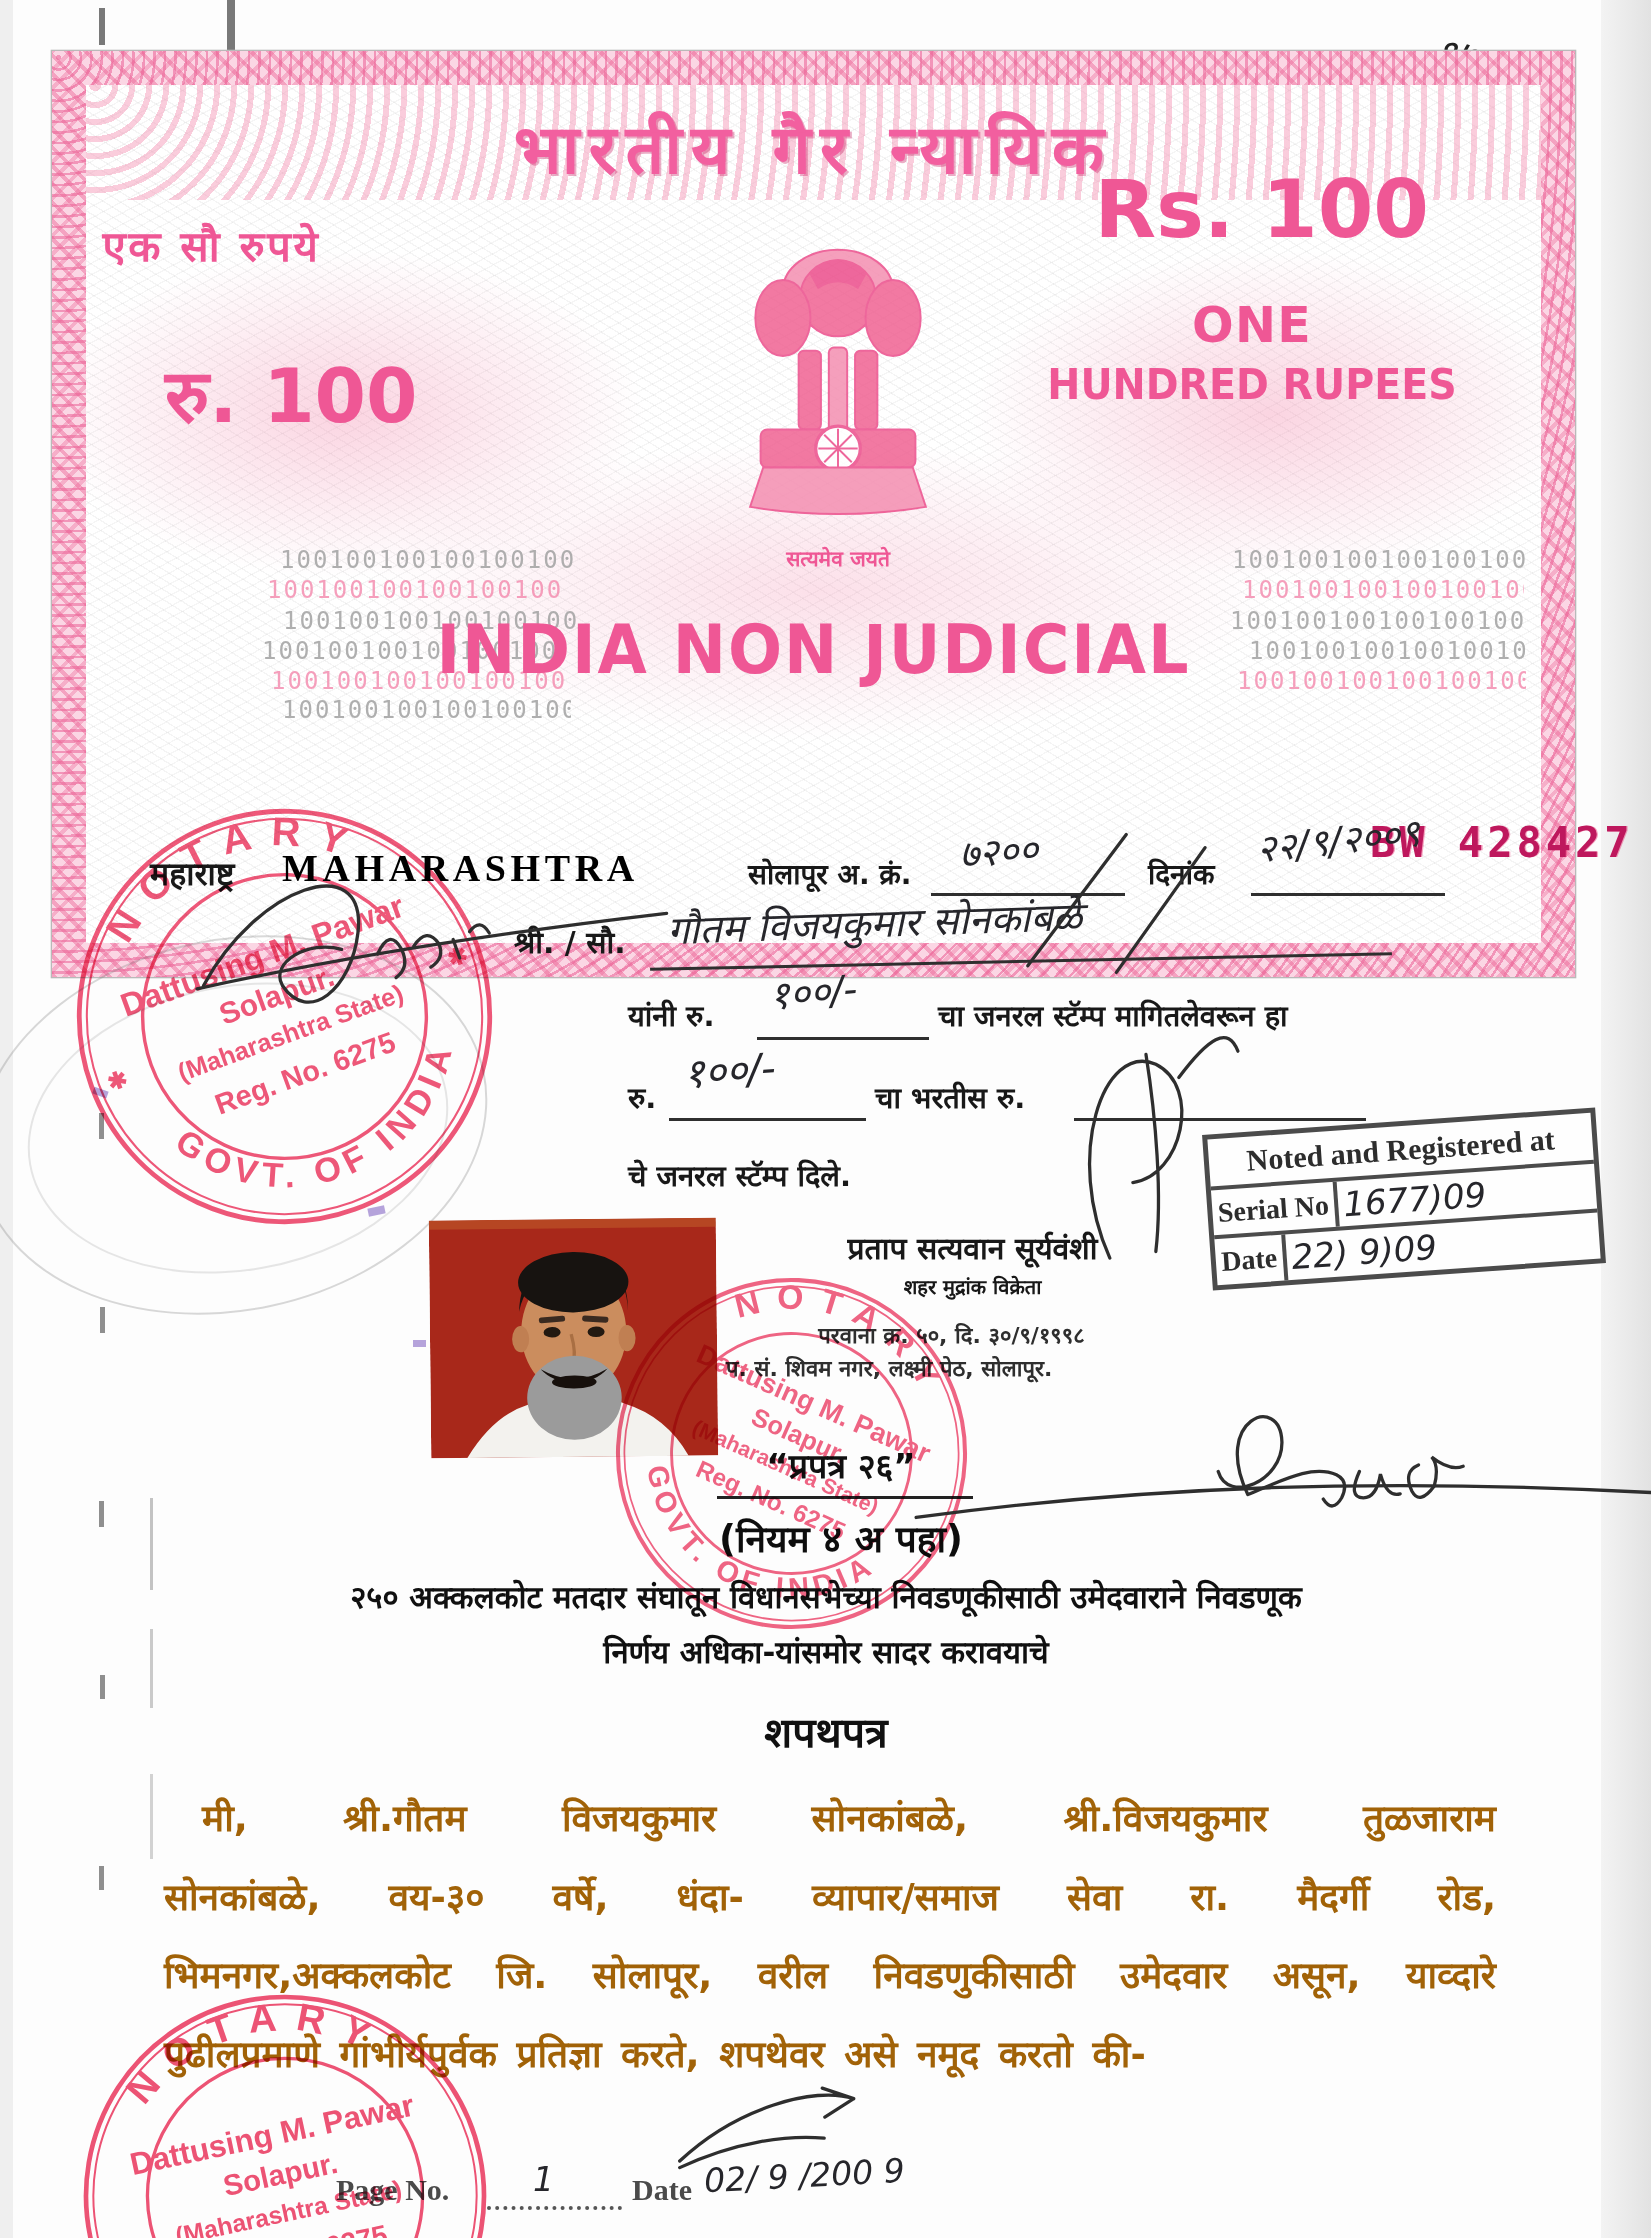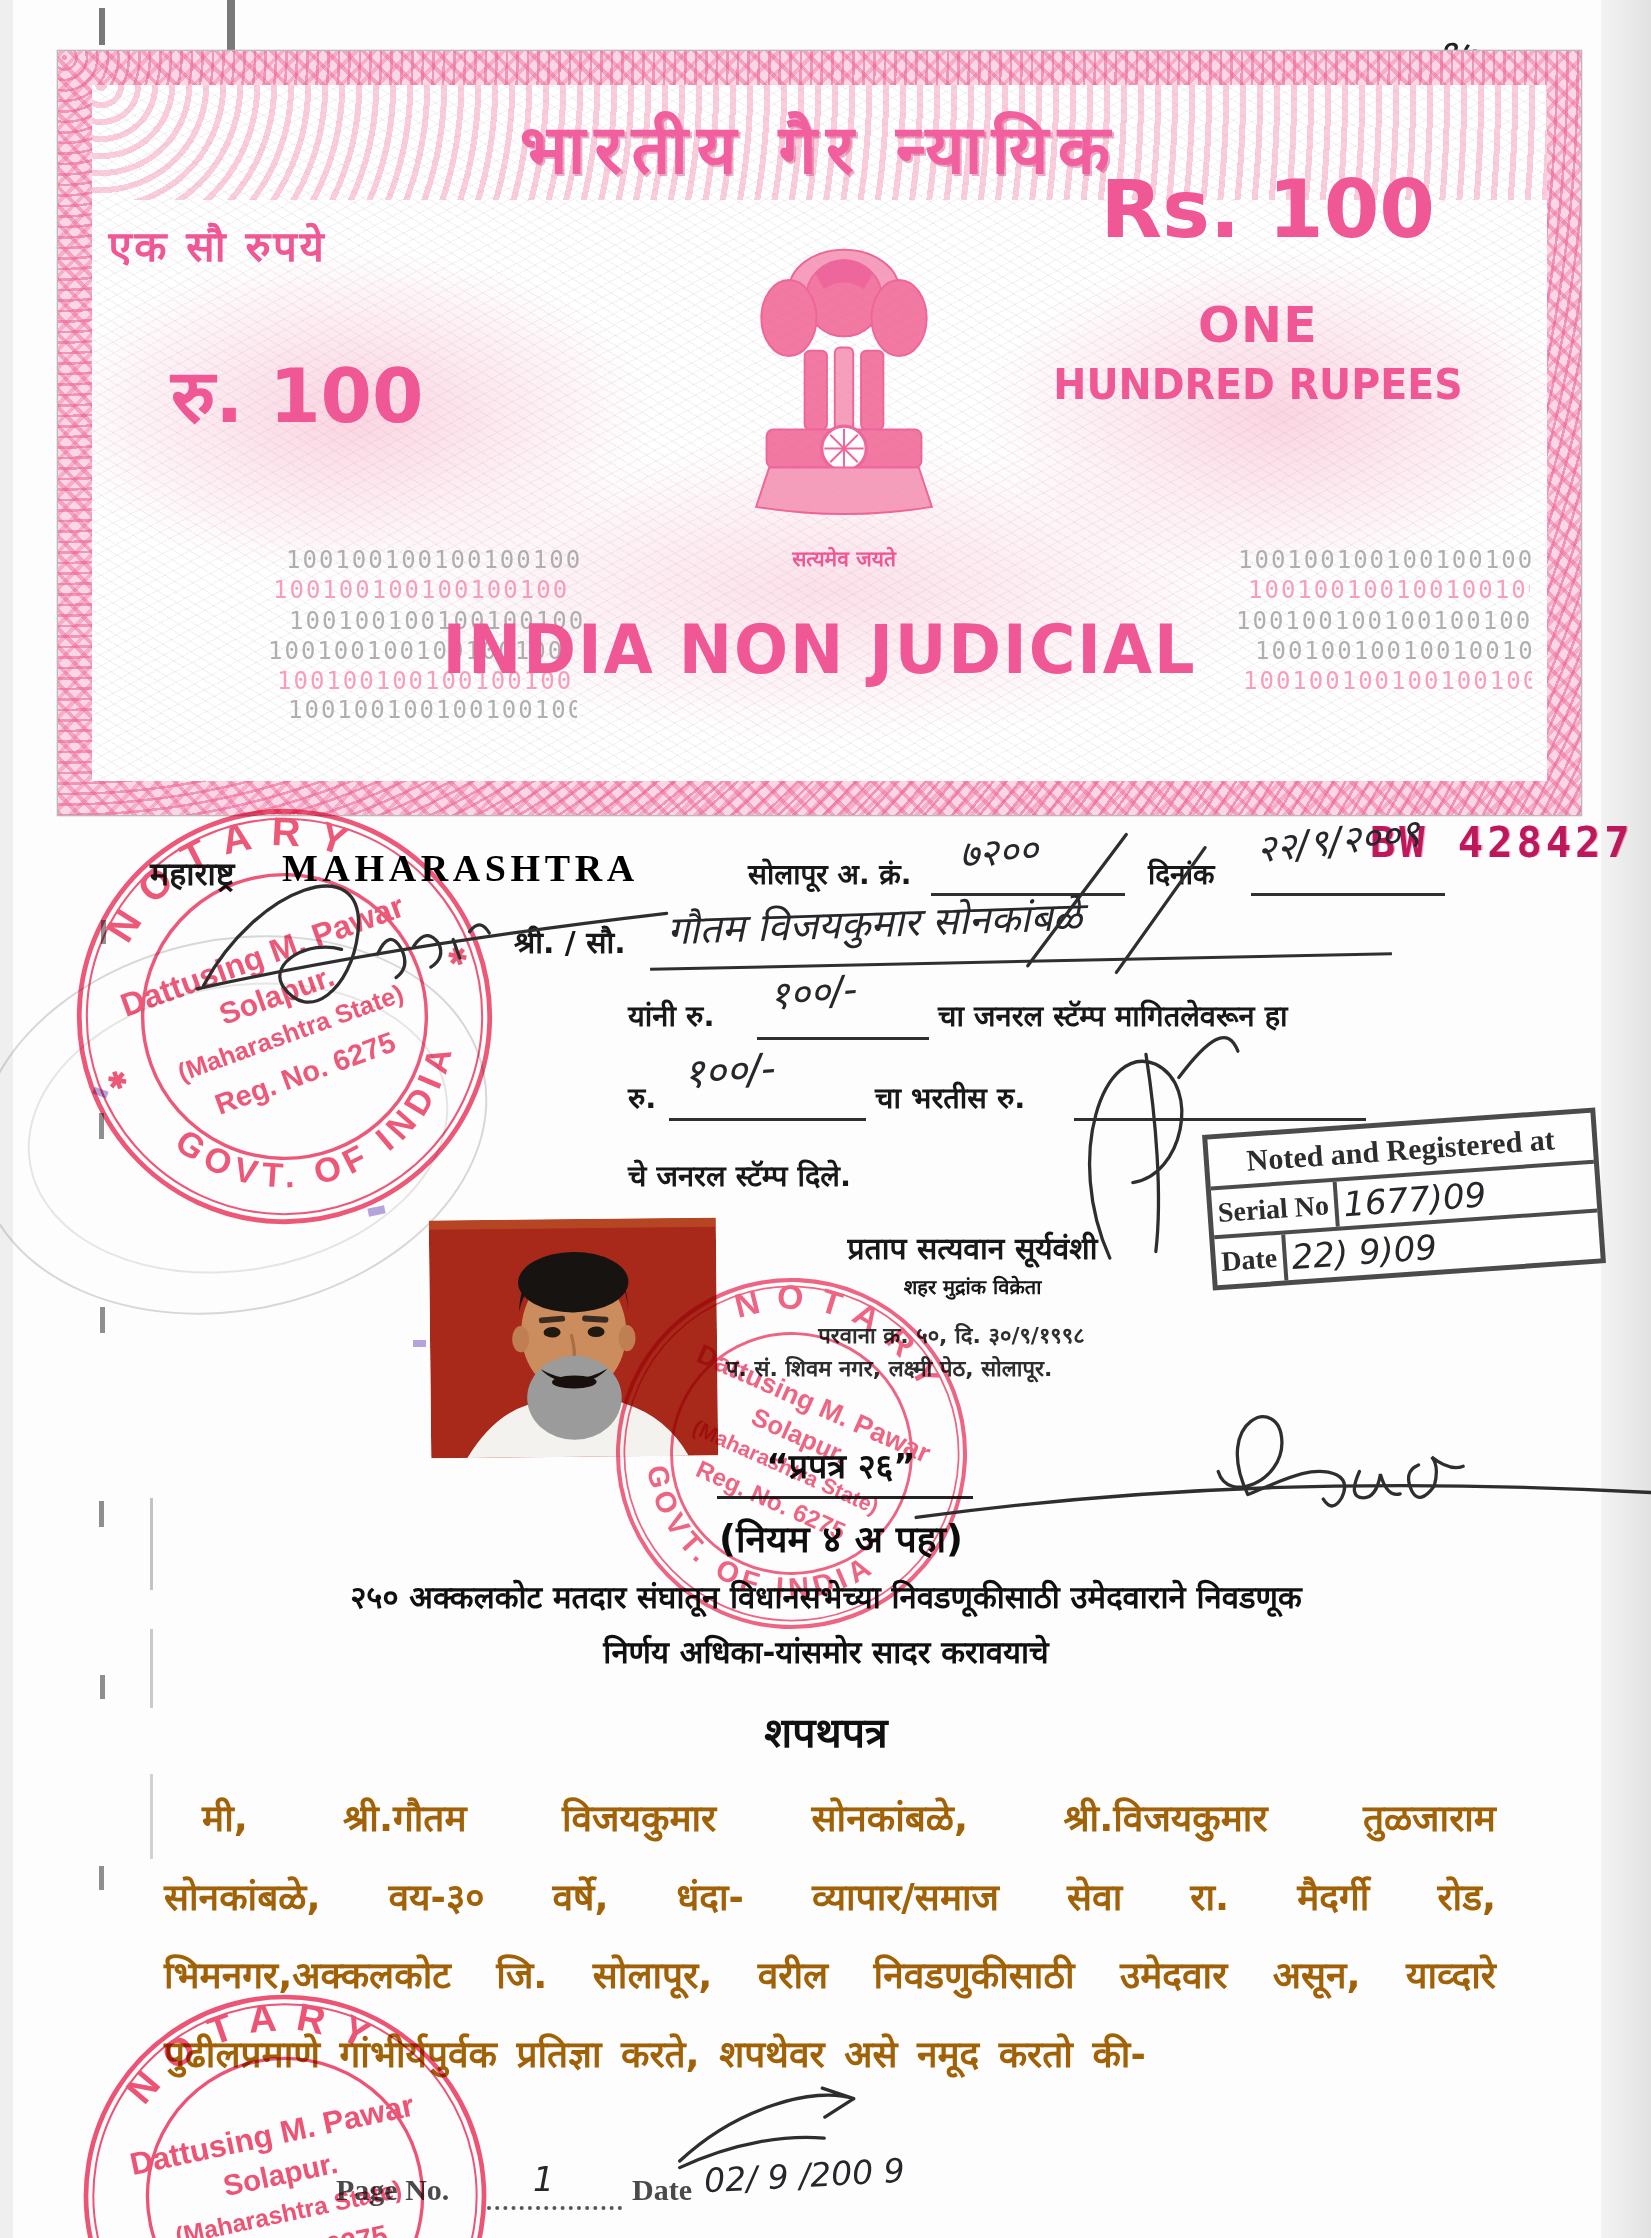--- a/index.html
+++ b/index.html
@@ -1,20 +1,20 @@
 <!DOCTYPE html>
 <html style="font-size:10.5px"><head>
 <meta charset="utf-8">
 <style>
   html,body{margin:0;padding:0;background:#fff;}
   .page{position:relative;width:1651px;height:2239px;background:#fdfdfd;overflow:hidden;
         font-family:"DejaVu Sans",sans-serif;color:#1c1c1c;}
   .abs{position:absolute;}
   
-  .paper{position:absolute;left:58px;top:51px;width:1523px;height:764px;
+  .paper{position:absolute;left:52px;top:51px;width:1523px;height:926px;
          background:#fbd6e4;box-shadow:0 0 0 1.3px #b9b9b9;
          background-image:
            repeating-linear-gradient(45deg, rgba(236,100,150,.45) 0 4px, rgba(255,255,255,0) 4px 13px),
            repeating-linear-gradient(-45deg, rgba(236,100,150,.35) 0 4px, rgba(255,255,255,0) 4px 13px),
            repeating-radial-gradient(circle at 6.6px 6.6px, rgba(233,84,142,.5) 0 2.6px, rgba(255,255,255,0) 2.6px 10.5px);}
   .paper-inner{position:absolute;inset:34px;background:#fff;overflow:hidden;}
   .guill{position:absolute;inset:0;
          background-image:
            repeating-linear-gradient(32deg, rgba(150,150,150,.10) 0 1.3px, transparent 1.3px 8.5px),
            repeating-linear-gradient(-28deg, rgba(150,150,150,.09) 0 1.3px, transparent 1.3px 10px);}

